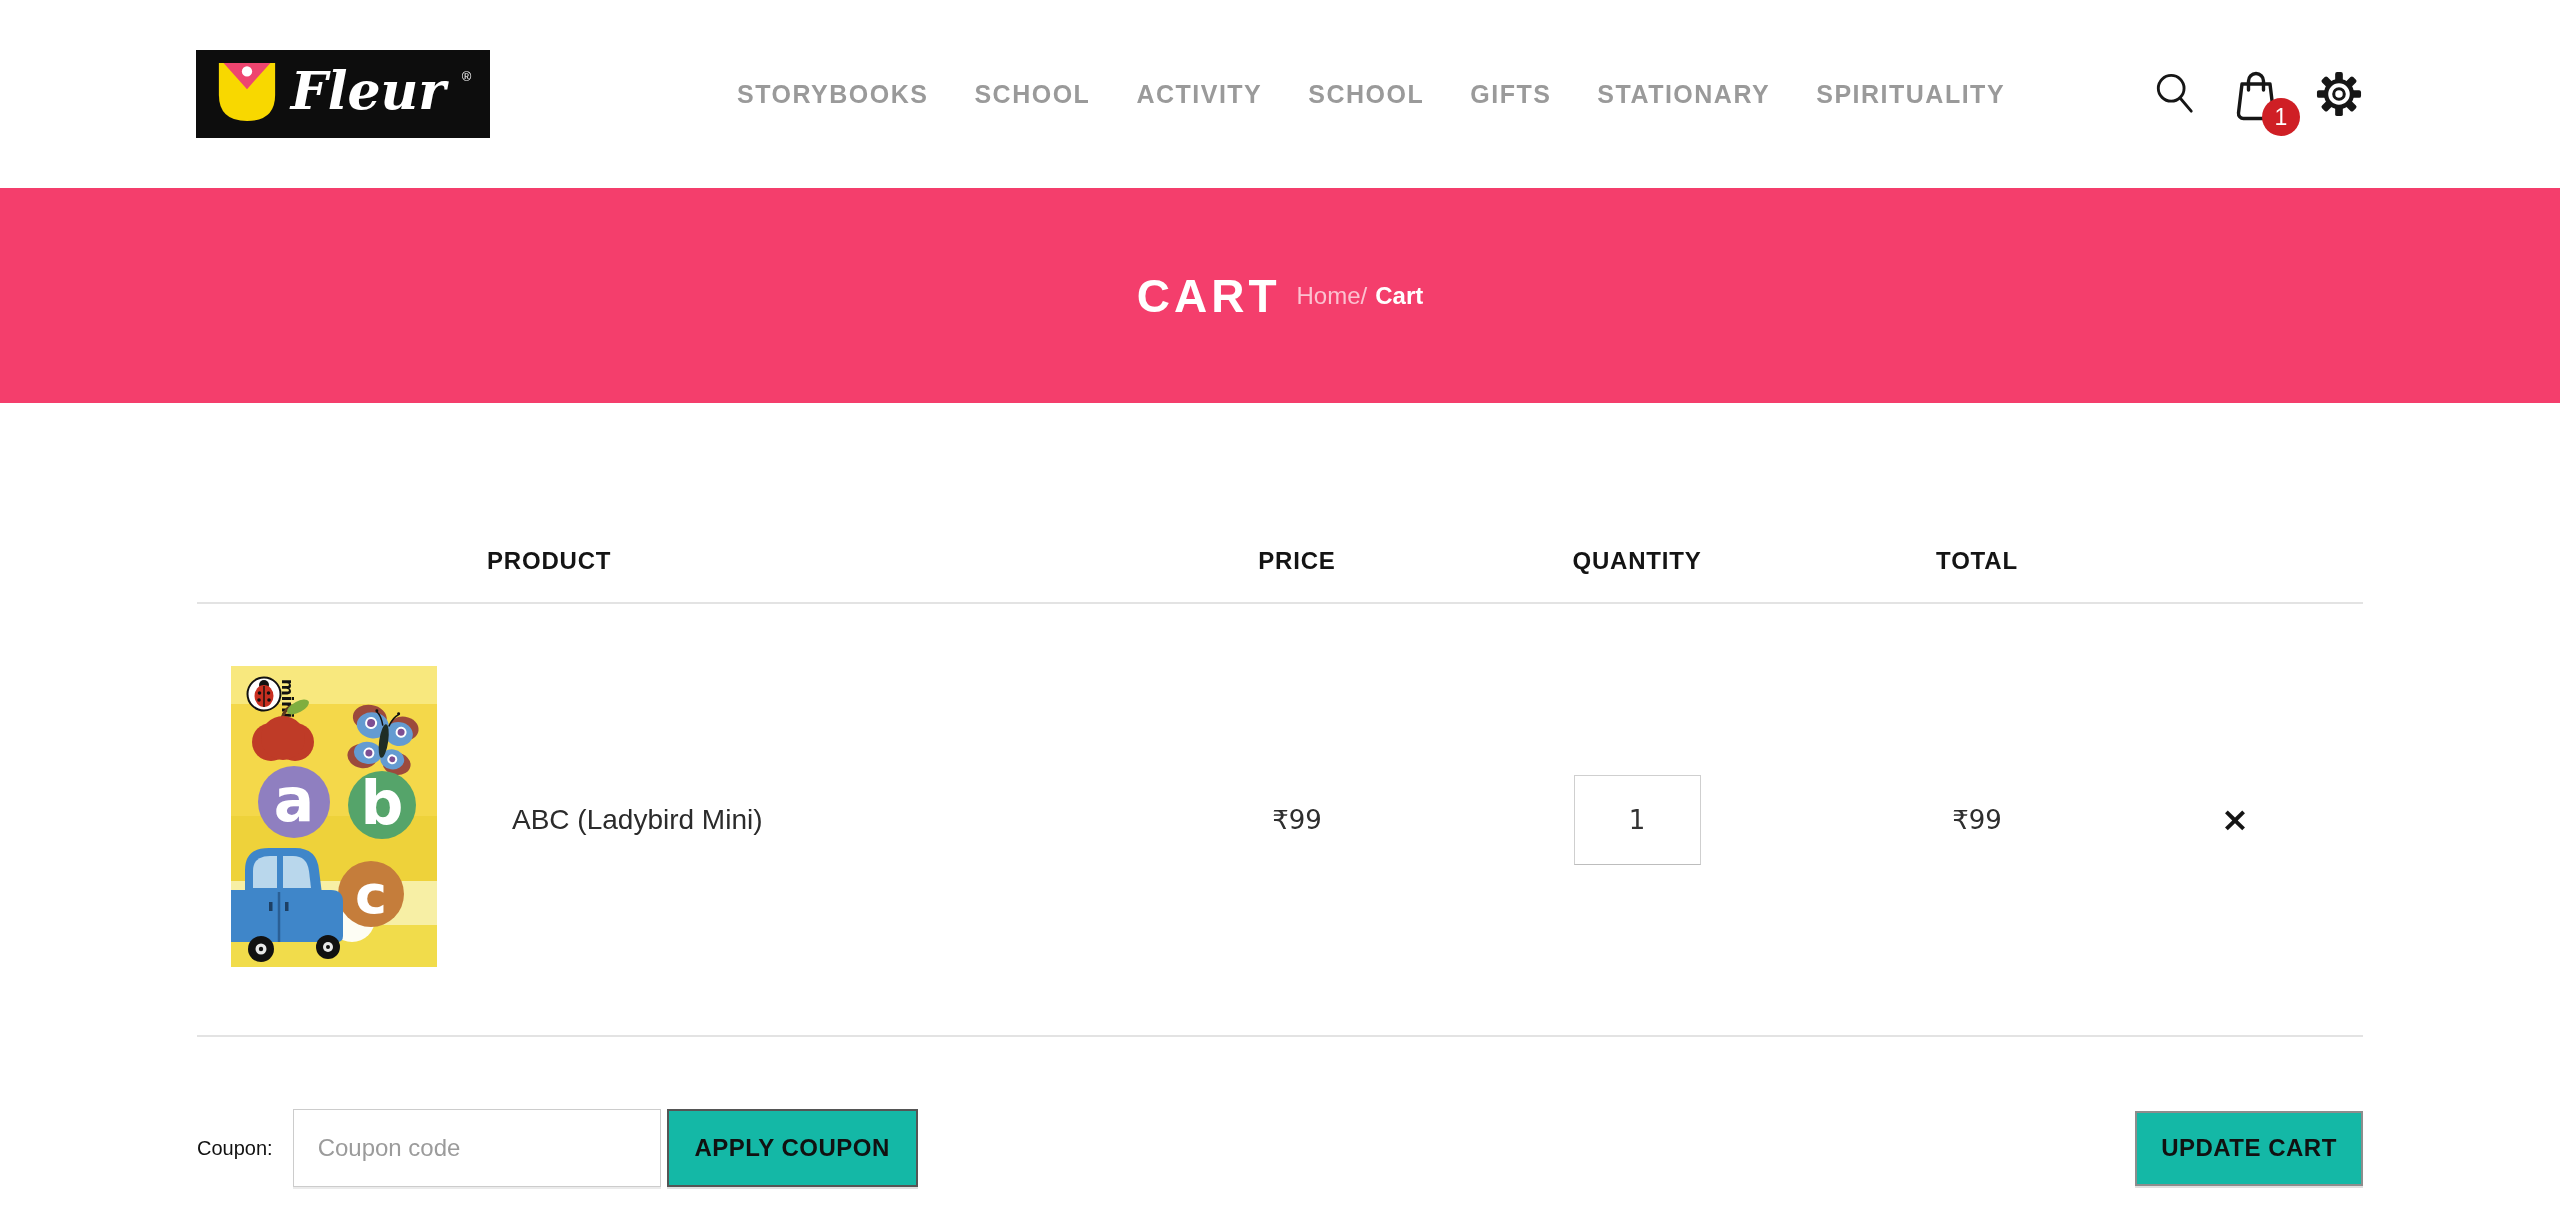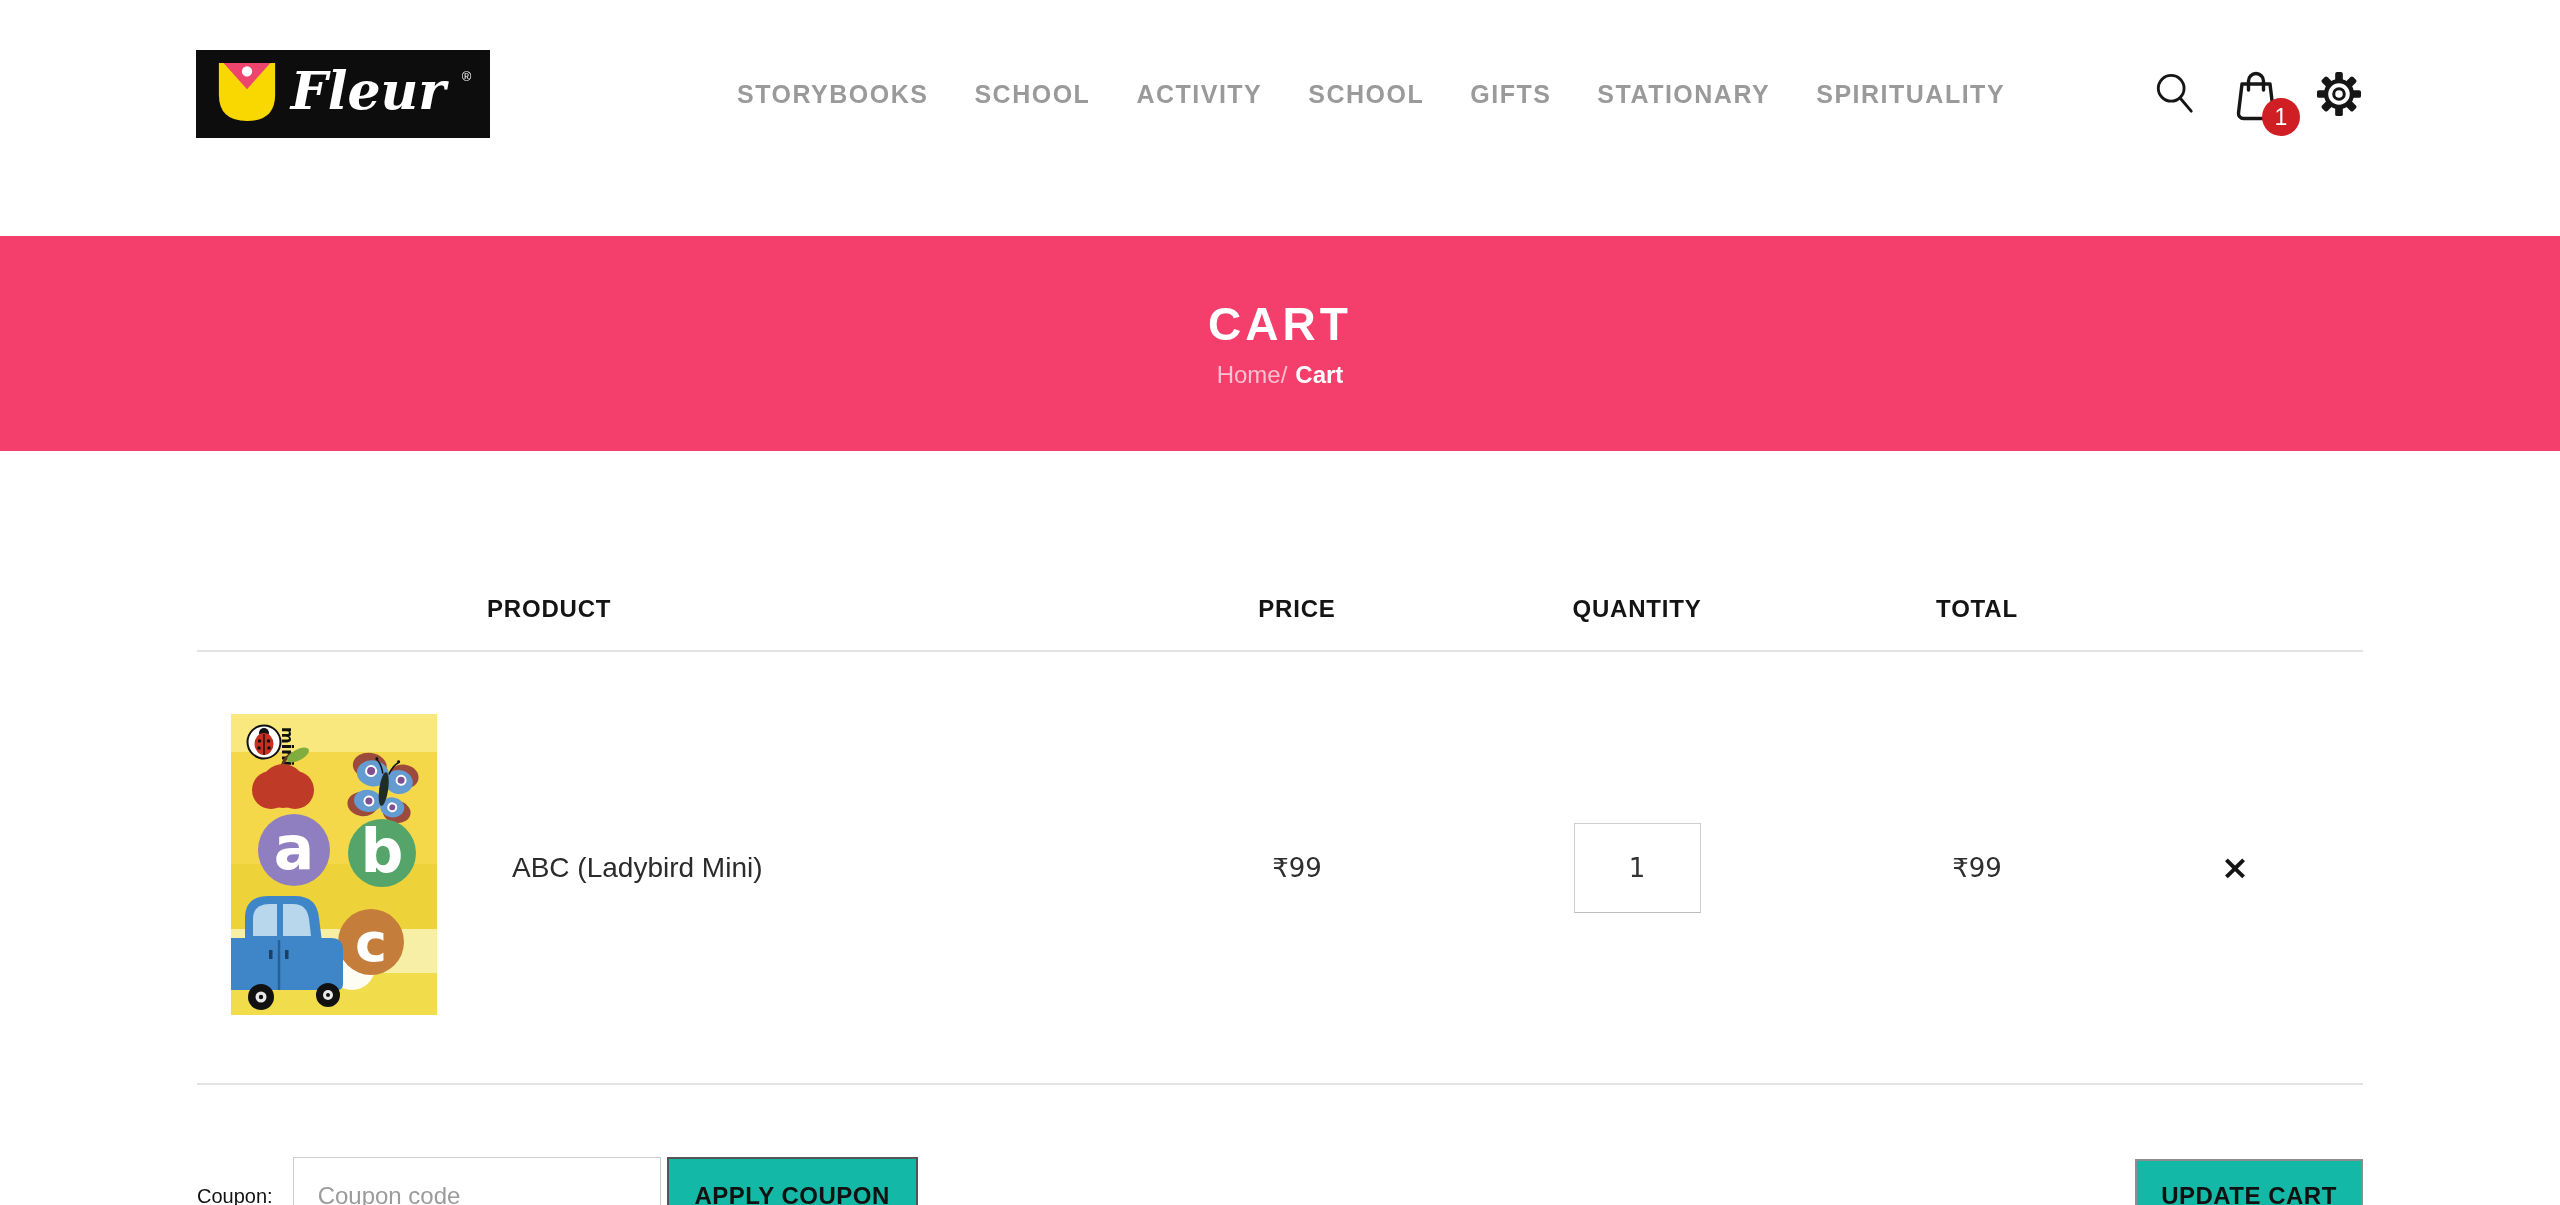--- a/index.html
+++ b/index.html
@@ -80,25 +80,24 @@
     font-size: 23px;
     display: flex; align-items: center; justify-content: center;
     line-height: 1;
   }
 
   
   .page-banner {
     height: 215px;
     background: #f43e6c;
     display: flex;
-    flex-direction: column;
+    flex-direction: row;
     align-items: center;
     justify-content: center;
     gap: 16px;
-    margin-top: 48px;
   }
   .page-title {
     margin: 0;
     color: #fff;
     font-size: 46px;
     font-weight: 800;
     letter-spacing: 4px;
     line-height: 1;
   }
   .breadcrumb {

